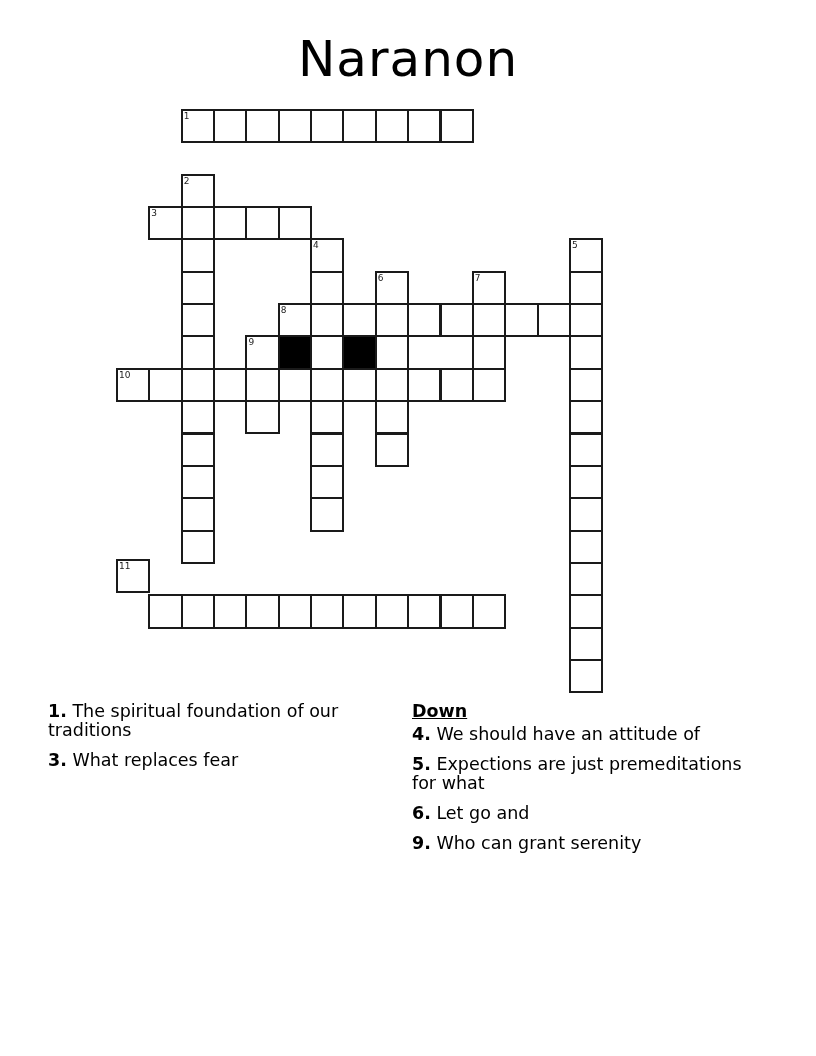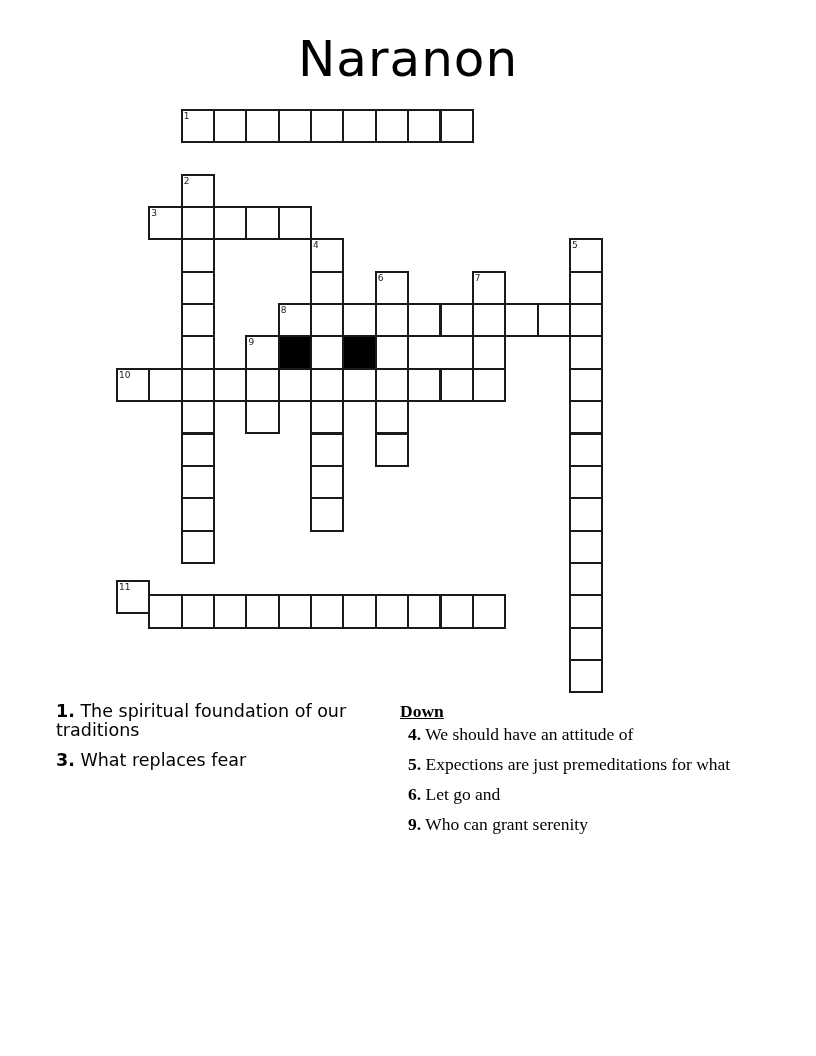--- a/index.html
+++ b/index.html
@@ -8,23 +8,23 @@
   .title { position:absolute; left:0; width:816px; top:30px; text-align:center;
            font-size:50px; font-family:"DejaVu Sans", sans-serif; letter-spacing:1px; }
   .grid { position:absolute; left:0; top:0; width:816px; height:700px; }
   .cell { position:absolute; box-sizing:border-box; width:34px; height:34px;
           border:2px solid #1a1a1a; background:#fff; margin-left:-1px; margin-top:-1px; }
   .cell.black { background:#000; }
   .cell .num { position:absolute; left:1px; top:0px; font-size:9px; line-height:10px;
                font-family:"DejaVu Sans", sans-serif; color:#222; }
   .clues { position:absolute; top:702px; font-size:17.5px; line-height:19px; }
   .clues.across { left:48px; width:350px; }
-  .clues.down { left:400px; width:350px;font-family:Liberation Serif, serif; }
+  .clues.down { left:412px; width:350px; }
   .clues h3 { margin:0 0 4px 0; font-size:17.5px; font-weight:bold; text-decoration:underline; }
-  .clue { margin:0 0 11px 8px; }
+  .clue { margin:0 0 11px 0; }
   .clue .n { font-weight:bold; }
 </style>
 </head>
 <body>
 
 <div class="title">Naranon</div>
 
 <div class="grid" id="grid">
     <div class="cell" style="left: 181.7px; top: 110px; width: 34.35px; height: 34.35px;">
       <span class="num">1</span>
@@ -113,21 +113,21 @@
     <div class="cell" style="left: 246.4px; top: 401.15px; width: 34.35px; height: 34.35px;"></div>
     <div class="cell" style="left: 117px; top: 368.8px; width: 34.35px; height: 34.35px;">
       <span class="num">10</span>
     </div>
     <div class="cell" style="left: 149.35px; top: 368.8px; width: 34.35px; height: 34.35px;"></div>
     <div class="cell" style="left: 214.05px; top: 368.8px; width: 34.35px; height: 34.35px;"></div>
     <div class="cell" style="left: 278.75px; top: 368.8px; width: 34.35px; height: 34.35px;"></div>
     <div class="cell" style="left: 343.45px; top: 368.8px; width: 34.35px; height: 34.35px;"></div>
     <div class="cell" style="left: 408.15px; top: 368.8px; width: 34.35px; height: 34.35px;"></div>
     <div class="cell" style="left: 440.5px; top: 368.8px; width: 34.35px; height: 34.35px;"></div>
-    <div class="cell" style="left: 117px; top: 581px; width: 34.35px; height: 34.35px;">
+    <div class="cell" style="left: 117px; top: 560px; width: 34.35px; height: 34.35px;">
       <span class="num">11</span>
     </div>
     <div class="cell" style="left: 149.35px; top: 595.25px; width: 34.35px; height: 34.35px;"></div>
     <div class="cell" style="left: 181.7px; top: 595.25px; width: 34.35px; height: 34.35px;"></div>
     <div class="cell" style="left: 214.05px; top: 595.25px; width: 34.35px; height: 34.35px;"></div>
     <div class="cell" style="left: 246.4px; top: 595.25px; width: 34.35px; height: 34.35px;"></div>
     <div class="cell" style="left: 278.75px; top: 595.25px; width: 34.35px; height: 34.35px;"></div>
     <div class="cell" style="left: 311.1px; top: 595.25px; width: 34.35px; height: 34.35px;"></div>
     <div class="cell" style="left: 343.45px; top: 595.25px; width: 34.35px; height: 34.35px;"></div>
     <div class="cell" style="left: 375.8px; top: 595.25px; width: 34.35px; height: 34.35px;"></div>

